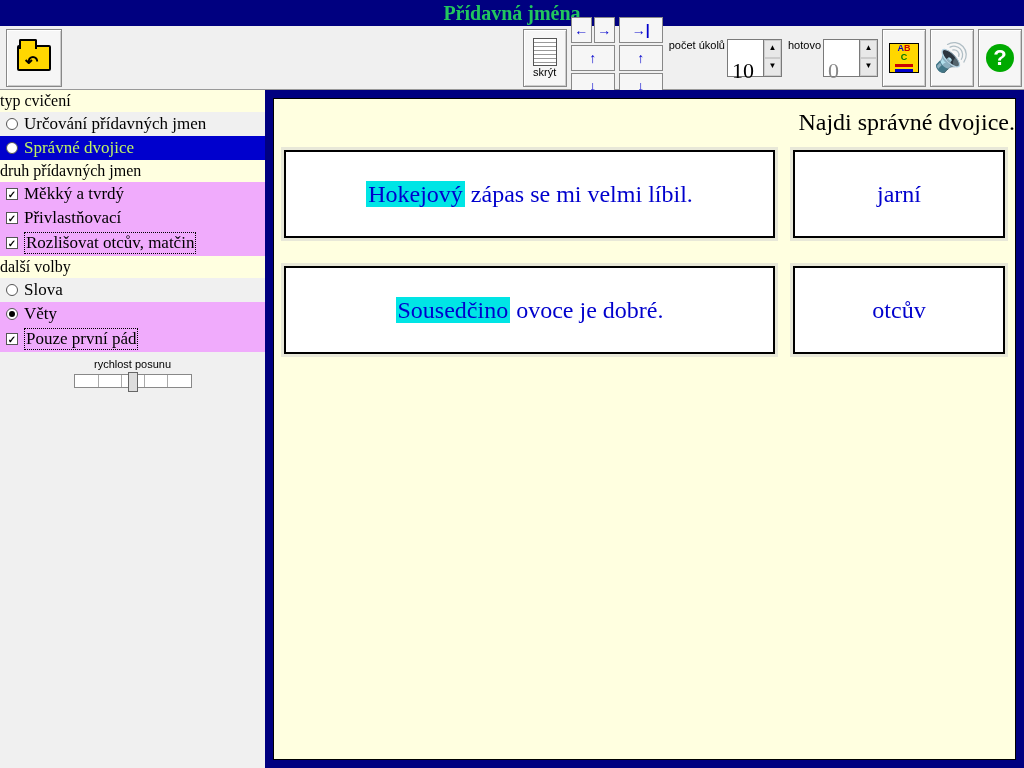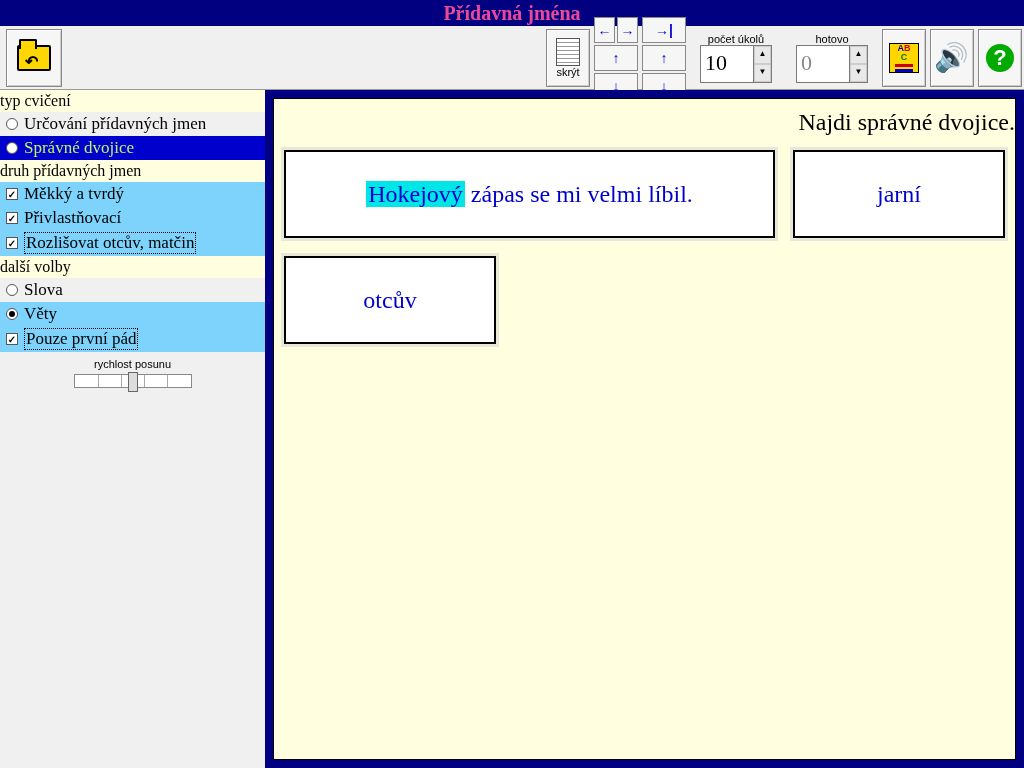--- a/index.html
+++ b/index.html
@@ -1,34 +1,34 @@
 <!DOCTYPE html>
 <html><head>
 <meta charset="utf-8">
 <style>
   *{box-sizing:border-box;margin:0;padding:0}
   body{font-family:"Times New Roman",serif;font-size:16px;background:#fff;width:1024px;height:768px;overflow:hidden}
-  .titlebar{background:#000080;color:#ec4899;font-weight:bold;font-size:20px;text-align:center;height:26px;line-height:26px}
+  .titlebar{background:#000080;color:#22c55e;font-weight:bold;font-size:20px;text-align:center;height:26px;line-height:26px}
   .toolbar{height:64px;background:#f0f0f0;display:flex;align-items:center;border-bottom:1px solid #999}
   .tbtn{border:1px solid #888;background:#f6f6f6;height:58px;display:flex;align-items:center;justify-content:center;margin:2px;box-shadow:1px 1px 0 #fff inset,-1px -1px 0 #ccc inset}
   .folder-btn{width:56px;margin-left:6px}
   .folder-ico{position:relative;width:34px;height:26px;background:#ffd700;border:2px solid #000;border-radius:2px}
   .folder-ico::before{content:"";position:absolute;top:-8px;left:0;width:14px;height:8px;background:#ffd700;border:2px solid #000;border-bottom:none;border-radius:2px 2px 0 0}
   .folder-arr{position:absolute;top:5px;left:6px;font-size:16px;color:#000;font-weight:bold}
   .sp{flex:1}
   .doc-btn{width:44px;flex-direction:column;font-family:Arial,sans-serif;font-size:11px;color:#000}
   .doc-ico{width:24px;height:28px;border:1px solid #555;background:repeating-linear-gradient(#fff,#fff 3px,#999 3px,#999 4px)}
   .nav-col{width:44px;display:flex;flex-direction:column;gap:2px;margin:2px}
   .nav-row{display:flex;gap:2px}
   .nav-cell{flex:1;height:26px;border:1px solid #888;background:#f6f6f6;display:flex;align-items:center;justify-content:center;font-family:Arial}
   .nav-cell .arr{color:#0000cd;font-weight:bold;font-size:14px}
-  .num-col{display:flex;flex-direction:column;margin:12px;font-family:Arial,sans-serif}
+  .num-col{display:flex;flex-direction:row;margin:2px;font-family:Arial,sans-serif}
   .num-lbl{font-size:11px;text-align:center;padding:0 2px}
   .num-box{display:flex;border:1px solid #7a7a7a;background:#fff;height:38px}
-  .num-val{width:52px;font-size:22px;padding:4px 4px;font-family:"Times New Roman"}
+  .num-val{width:35px;font-size:22px;padding:18px 4px;font-family:"Times New Roman"}
   .spin{width:18px;display:flex;flex-direction:column;border-left:1px solid #7a7a7a}
   .spin div{flex:1;background:#e8e8e8;border:1px solid #ccc;text-align:center;font-size:8px;line-height:14px}
   .num-dis .num-val{color:#888}
   .abc-btn{width:44px}
   .abc-ico{width:30px;height:30px;background:#ffd700;border:1px solid #000;display:flex;flex-direction:column;align-items:center;justify-content:center;font-family:Arial;font-weight:bold;font-size:9px;line-height:9px}
   .abc-ico .bar{height:4px;width:18px;margin-top:2px}
   .spk-btn{width:44px}
   .spk-ico{font-size:28px;color:#daa520}
   .help-btn{width:44px}
   .help-ico{width:28px;height:28px;border-radius:50%;background:#0a0;color:#fff;font-family:Arial;font-weight:bold;font-size:22px;text-align:center;line-height:28px}
@@ -36,30 +36,30 @@
   .sidebar{width:265px;background:#f0f0f0;display:flex;flex-direction:column;font-size:16px}
   .sec-h{background:#ffffe0;padding:2px 0;font-size:16px}
   .opt{display:flex;align-items:center;gap:6px;padding:2px 6px;font-size:17px;cursor:default}
   .opt.sel{background:#0000cd;color:#bef264}
   .opt .r{width:12px;height:12px;border:1px solid #555;border-radius:50%;background:#fff;display:inline-flex;align-items:center;justify-content:center}
   .opt.sel .r::after,.opt.on .r::after{content:"";width:6px;height:6px;background:#000;border-radius:50%}
   .opt.sel .r::after{background:#fff}
   .opt .c{width:12px;height:12px;border:1px solid #555;background:#fff;display:inline-flex;align-items:center;justify-content:center;font-size:10px;color:#000;font-family:Arial}
   .opt .c.chk::after{content:"✓";font-weight:bold}
   .opt .dotted{border:1px dotted #000;padding:0 1px}
-  .cyan{background:#7dd3fc}
+  .cyan{background:#f0abfc}
   .indent{}
   .speed{padding:6px 0;text-align:center;font-family:Arial,sans-serif;font-size:11px}
   .track{margin:4px auto;width:118px;height:14px;border:1px solid #888;background:#fff;position:relative}
   .tick{position:absolute;top:0;bottom:0;width:1px;background:#aaa}
   .thumb{position:absolute;top:-3px;width:10px;height:20px;background:#ddd;border:1px solid #666}
   .main{flex:1;background:#000080;padding:8px}
   .panel{background:#ffffe0;border:1px solid #000;padding:0 0 10px 0;height:100%}
   .instr{text-align:right;font-size:24px;padding:10px 0 14px 0}
-  .rows{display:flex;flex-direction:column;gap:18px;padding:0 10px}
+  .rows{display:flex;flex-direction:column;gap:28px;padding:0 10px}
   .row{display:flex;gap:18px}
   .card{background:#fff;border:2px solid #000;box-shadow:0 0 0 3px #e8e8d8;display:flex;align-items:center;justify-content:center;font-size:24px;color:#0000cd;height:88px}
   .card.big{flex:1}
   .card.sm{width:212px}
   .hl{background:#00e5e5;padding:0 2px}
 </style>
 </head>
 <body>
 
 <div class="titlebar">Přídavná jména</div>
@@ -201,18 +201,21 @@
     <div class="panel">
       <div class="instr">Najdi správné dvojice.</div>
       <div class="rows" id="rows">
           <div class="row">
             <div class="card big">
               <span><span class="hl">Hokejový</span><span> zápas se mi velmi líbil.</span></span>
             </div>
             <div class="card sm">jarní</div>
           </div>
           <div class="row">
+            <div class="card big">
+              <span><span class="hl">Sousedčino</span><span> ovoce je dobré.</span></span>
+            </div>
             <div class="card sm">otcův</div>
           </div>
         </div>
     </div>
   </div>
 </div>
 
 </body></html>

